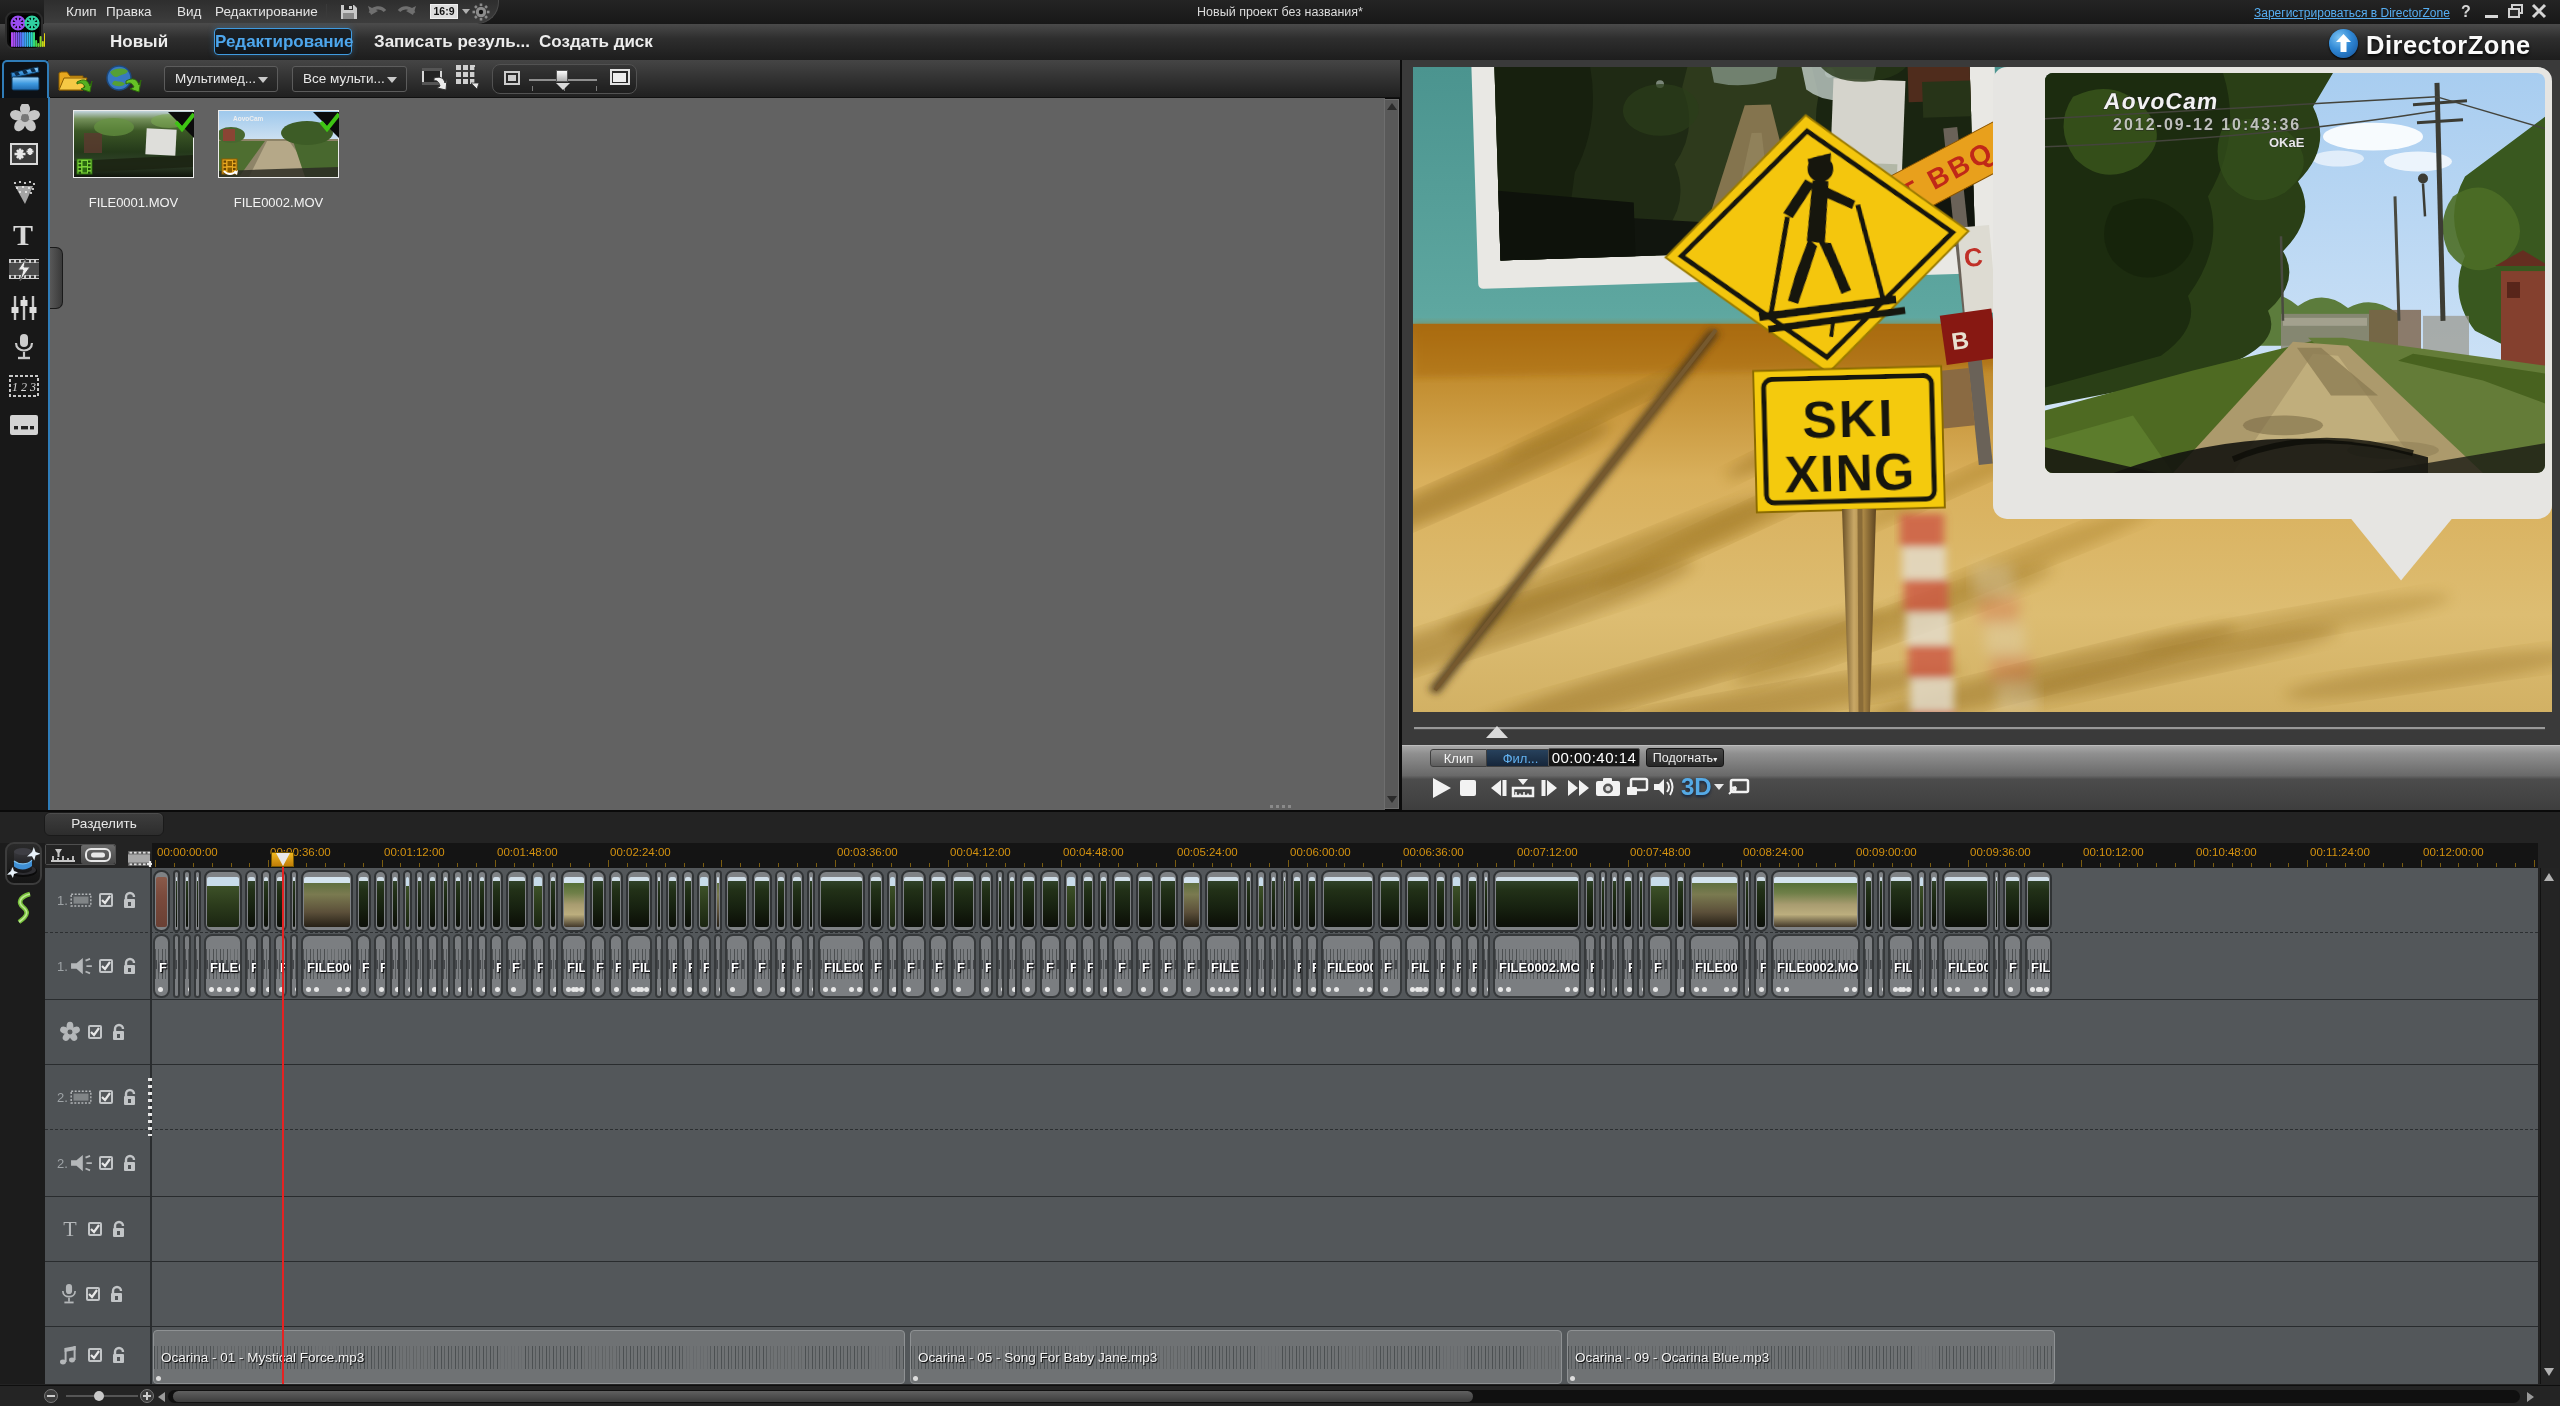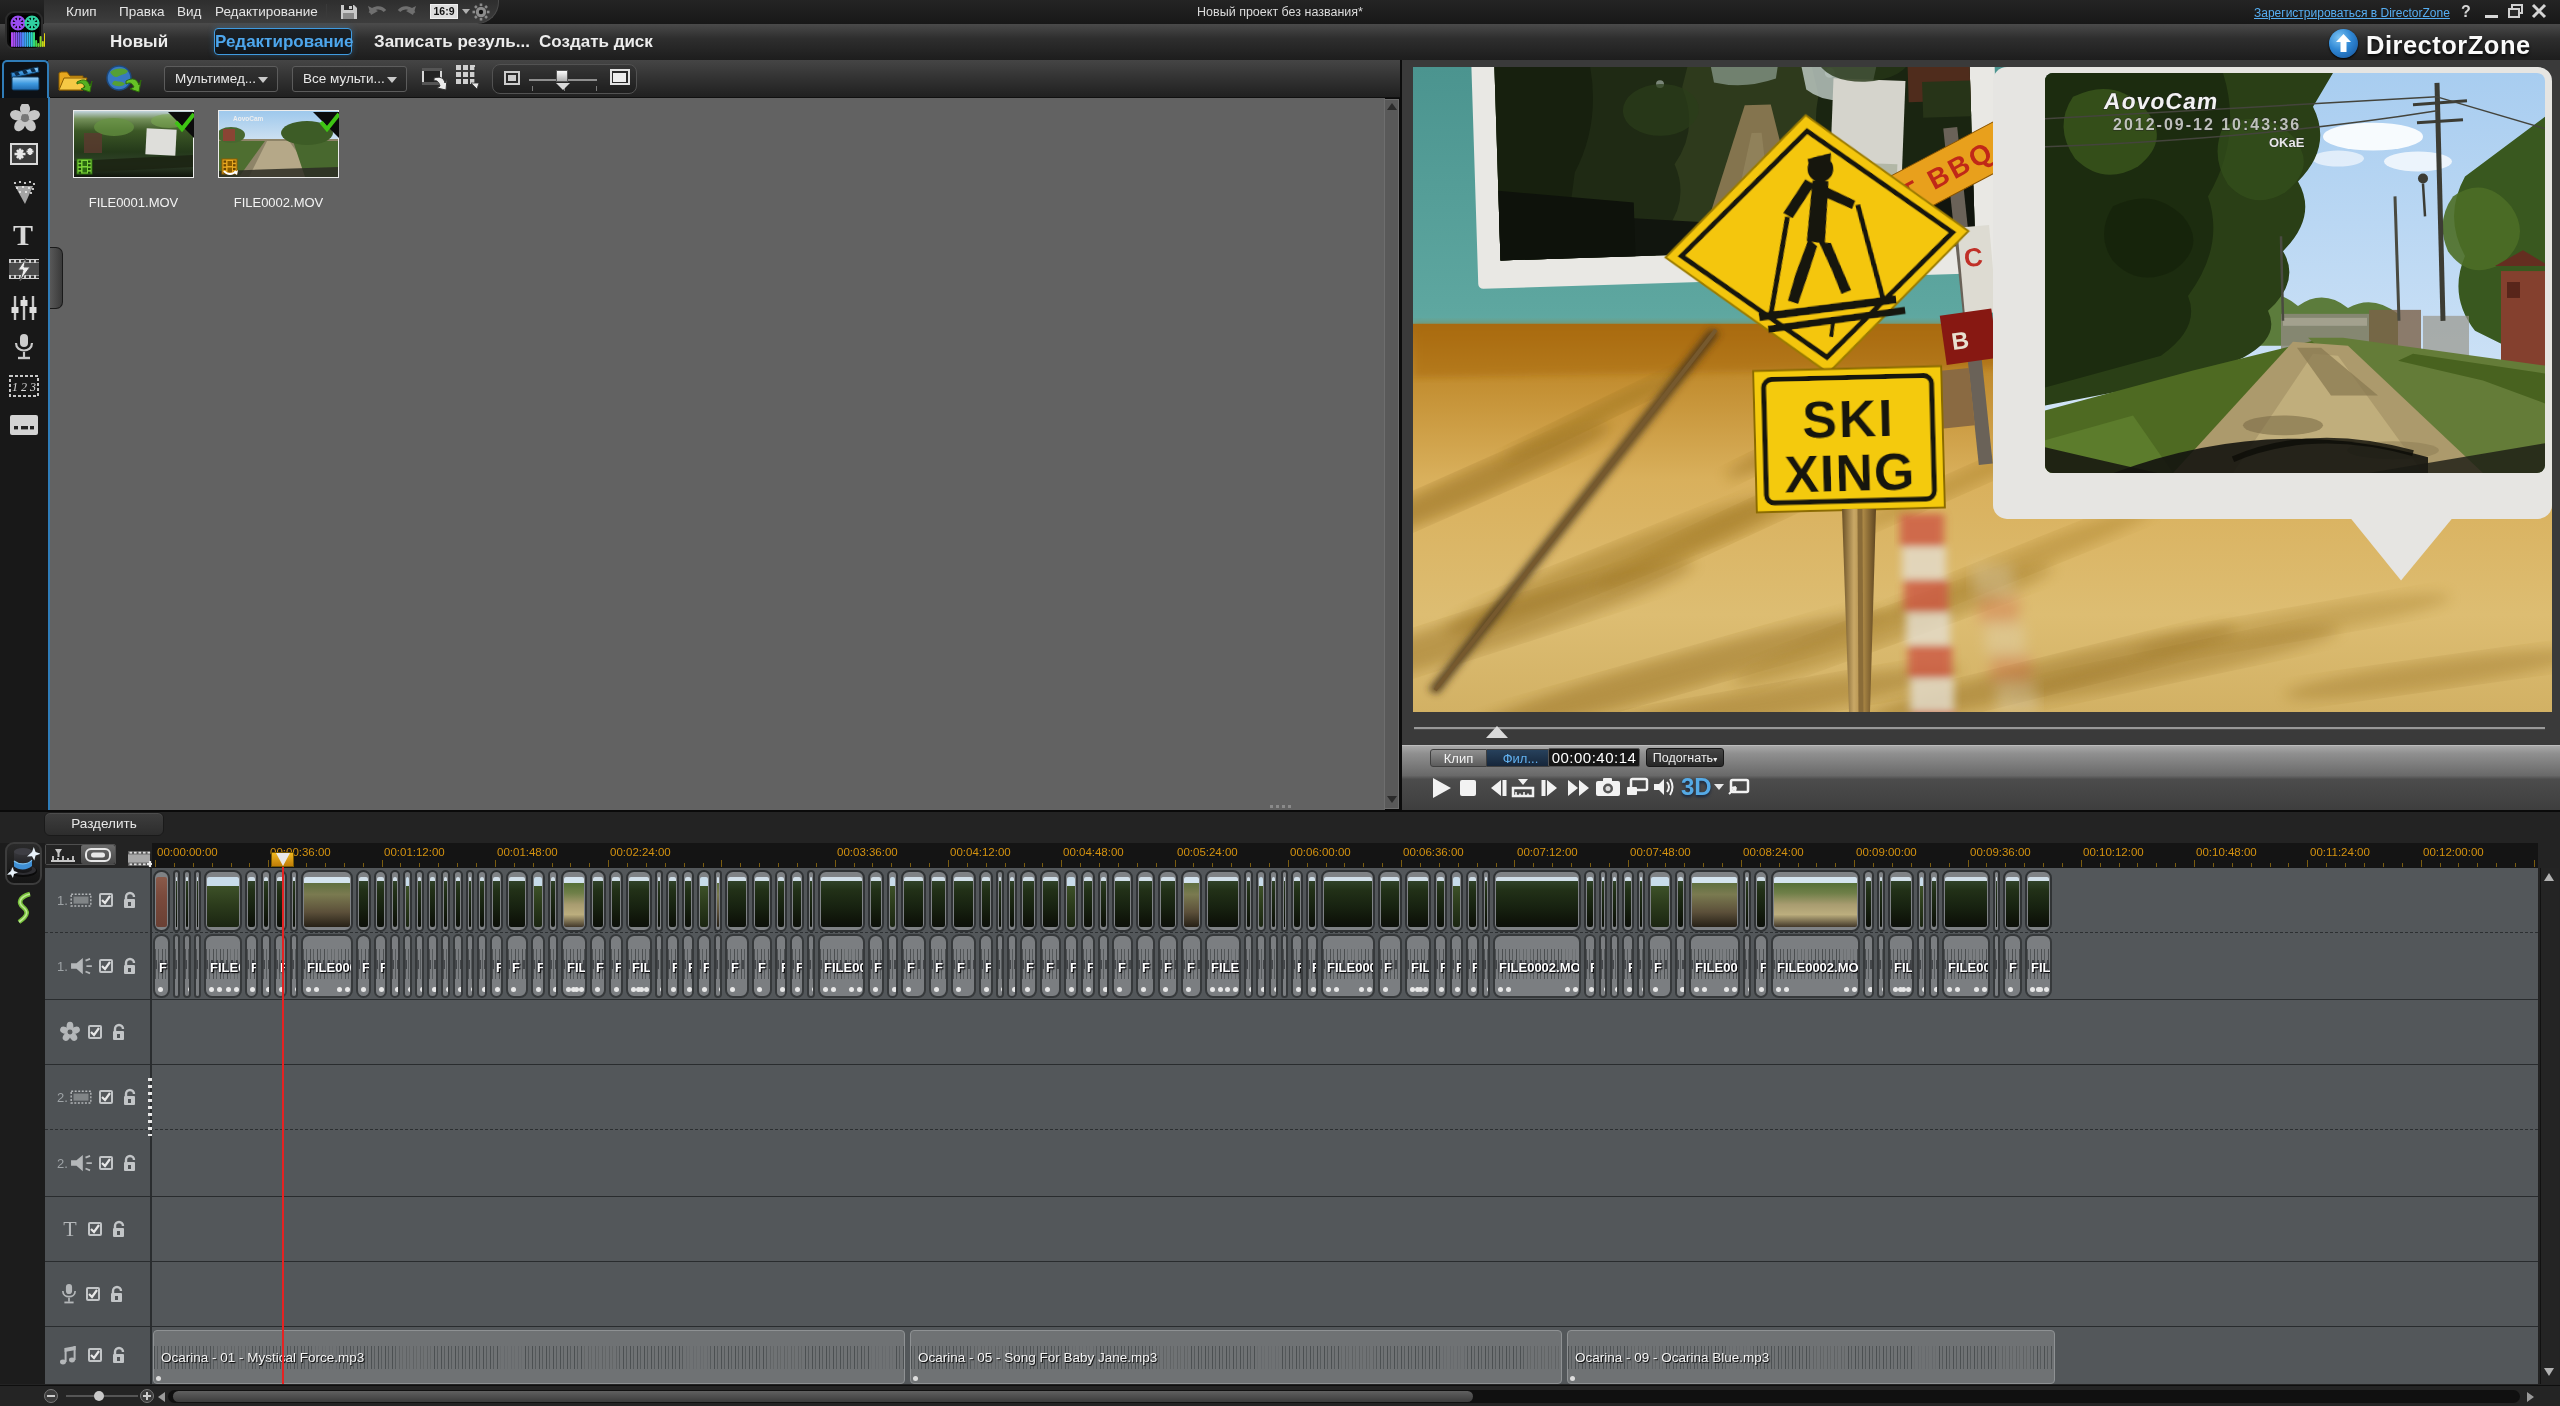--- a/index.html
+++ b/index.html
@@ -78,21 +78,21 @@
 .mclip .lb{position:absolute;left:7px;top:19px;font-size:13.5px;color:#f4f4f4;text-shadow:1px 1px 1px #000;white-space:nowrap}
 #vscroll{left:2540px;top:868px;width:19px;height:516px;background:#242424;border-left:1px solid #111}
 #bottombar{left:0;top:1385px;width:2560px;height:21px;background:#242424;border-top:1px solid #0e0e0e}
 #hscroll{left:168px;top:1390px;width:2352px;height:13px;background:#101010;border-radius:7px}
 #hthumb{left:173px;top:1391px;width:1300px;height:11px;background:linear-gradient(#606060,#3c3c3c);border-radius:6px}
 .tick{position:absolute;bottom:1px;width:1px;background:#7a5c10}
 </style></head><body>
 <div class="a" id="titlebar"></div>
 <div class="a" style="left:44px;top:0;width:455px;height:24px;background:linear-gradient(#2e2e2e,#3d3d3d);border-radius:0 0 22px 0;border-bottom:1px solid #4a4a4a;border-right:1px solid #4a4a4a"></div>
 <div class="a menu" style="left:66px">Клип</div>
-<div class="a menu" style="left:119px">Правка</div>
+<div class="a menu" style="left:106px">Правка</div>
 <div class="a menu" style="left:177px">Вид</div>
 <div class="a menu" style="left:215px">Редактирование</div>
 <div class="a" style="left:326px;top:4px;width:1px;height:16px;background:#3a3a3a"></div>
 <svg class="a" style="left:339px;top:3px" width="20" height="18" viewBox="0 0 20 18" xmlns="http://www.w3.org/2000/svg">
     <path d="M2 2 h13 l3 3 v11 h-16 z" fill="#c9c9c9"></path>
     <rect x="5" y="2" width="9" height="5" fill="#2a2a2a"></rect>
     <rect x="10" y="3" width="3" height="3" fill="#c9c9c9"></rect>
     <rect x="4" y="10" width="11" height="6" fill="#8a8a8a"></rect>
   </svg>
 <svg class="a" style="left:367px;top:3px" width="22" height="16" viewBox="0 0 22 16" xmlns="http://www.w3.org/2000/svg">

